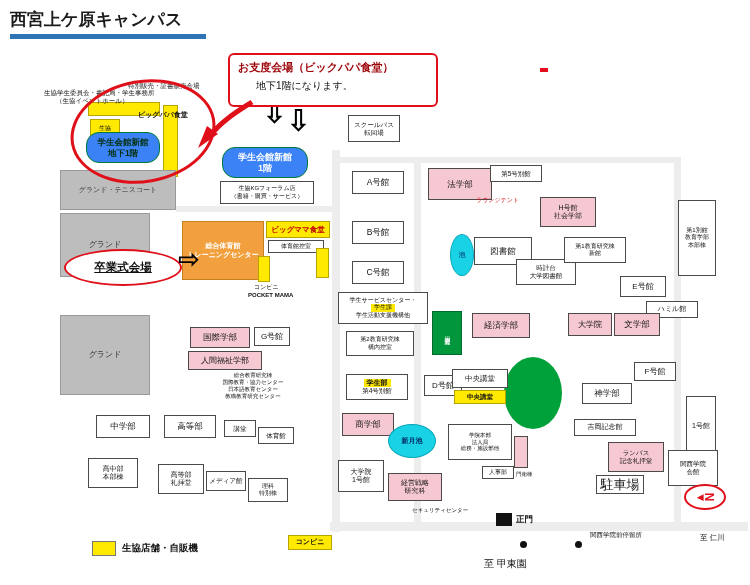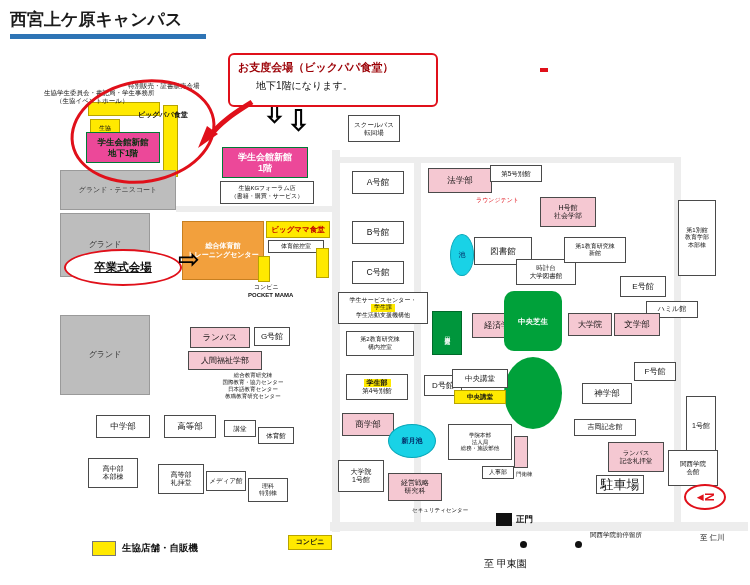--- a/index.html
+++ b/index.html
@@ -7,21 +7,21 @@
          font-family:"Liberation Sans","DejaVu Sans",sans-serif;color:#111;}
   .abs{position:absolute;}
   .box{position:absolute;border:1px solid #4a4a4a;background:#fff;color:#111;
        display:flex;align-items:center;justify-content:center;text-align:center;
        white-space:pre-line;line-height:1.2;font-size:7px;box-sizing:border-box;
        padding:1px;z-index:2;}
   .txt{position:absolute;white-space:pre-line;line-height:1.25;z-index:3;color:#111;}
   .pink{background:#f5c8d2;}
   .yellow{background:#ffe900;border-color:#b8a400;}
   .gray{background:#bdbdbd;border-color:#9a9a9a;color:#333;}
-  .green{background:#ec4899;border-color:#007a35;}
+  .green{background:#3b82f6;border-color:#007a35;border-radius:13px;}
   .orange{background:#f2a03d;border-color:#c77f20;color:#fff;font-weight:bold;}
   .lawn{background:#00a13a;border:none;color:#fff;font-weight:bold;}
   .pond{background:#19d2e6;border:1px solid #0aa7b8;border-radius:50%;color:#032b66;}
   .road{position:absolute;background:#ededed;z-index:0;}
   .red-oval{position:absolute;border:3px solid #e0101a;border-radius:50%;background:transparent;z-index:4;}
   .oval-label{position:absolute;border:2.5px solid #e0101a;border-radius:50%;background:#fff;
               display:flex;align-items:center;justify-content:center;z-index:4;}
   .callout{position:absolute;border:2.5px solid #e0101a;border-radius:6px;background:#fff;z-index:6;
            padding:6px 8px;box-sizing:border-box;}
   .vtext{writing-mode:vertical-rl;text-orientation:upright;letter-spacing:1px;}
@@ -118,40 +118,39 @@
     <span style="font-size:6.5px">第4号別館</span>
   </div>
   <div class="box" style="left:424px;top:375px;width:38px;height:21px;font-size:8px">D号館</div>
   <div class="box pink" style="left:342px;top:413px;width:52px;height:23px;font-size:8.5px">商学部</div>
   <div class="box" style="left:338px;top:460px;width:46px;height:32px;font-size:7px">大学院
 1号館</div>
   <div class="box pink" style="left:388px;top:473px;width:54px;height:28px;font-size:7px">経営戦略
 研究科</div>
   <div class="txt" style="left:412px;top:507px;font-size:5.5px">セキュリティセンター</div>
 
-  <div class="box pink" style="left:428px;top:168px;width:64px;height:25px;font-size:8.5px">法学部</div>
+  <div class="box pink" style="left:428px;top:168px;width:64px;height:32px;font-size:8.5px">法学部</div>
   <div class="box" style="left:490px;top:165px;width:52px;height:17px;font-size:6.5px">第5号別館</div>
   <div class="txt" style="left:476px;top:197px;font-size:6px;color:#e0101a">ラウンジテント</div>
   <div class="box pink" style="left:540px;top:197px;width:56px;height:30px;font-size:7px">H号館
 社会学部</div>
   <div class="box" style="left:474px;top:237px;width:58px;height:28px;font-size:8.5px">図書館</div>
   <div class="box pond" style="left:450px;top:234px;width:24px;height:42px;font-size:7px">池</div>
   <div class="box" style="left:516px;top:259px;width:60px;height:26px;font-size:6.5px">時計台
 大学図書館</div>
   <div class="box" style="left:564px;top:237px;width:62px;height:26px;font-size:6px">第1教育研究棟
 新館</div>
   <div class="box" style="left:678px;top:200px;width:38px;height:76px;font-size:6px">第1別館
 教育学部
 本部棟</div>
   <div class="box" style="left:620px;top:276px;width:46px;height:21px;font-size:8px">E号館</div>
   <div class="box" style="left:646px;top:301px;width:52px;height:17px;font-size:7px">ハミル館</div>
 
   <div class="box pink" style="left:472px;top:313px;width:58px;height:25px;font-size:8.5px">経済学部</div>
   <div class="box vtext" style="left:432px;top:311px;width:30px;height:44px;font-size:6px;background:#00963c;border-color:#006a2a;color:#fff">日本庭園</div>
-  <div class="box lawn" style="left:504px;top:291px;width:58px;height:60px;font-size:7.5px;border-radius:10px">中央芝生</div>
   <div class="box lawn" style="left:504px;top:357px;width:58px;height:72px;border-radius:50%"></div>
   <div class="box pink" style="left:568px;top:313px;width:44px;height:23px;font-size:8px">大学院</div>
   <div class="box pink" style="left:614px;top:313px;width:46px;height:23px;font-size:8.5px">文学部</div>
   <div class="box" style="left:582px;top:383px;width:50px;height:21px;font-size:8.5px">神学部</div>
   <div class="box" style="left:634px;top:362px;width:42px;height:19px;font-size:8px">F号館</div>
   <div class="box" style="left:686px;top:396px;width:30px;height:60px;font-size:7px">1号館</div>
   <div class="box" style="left:452px;top:369px;width:56px;height:19px;font-size:7.5px">中央講堂</div>
   <div class="box yellow" style="left:454px;top:390px;width:52px;height:14px;font-size:6.5px;font-weight:bold">中央講堂</div>
   <div class="box pond" style="left:388px;top:424px;width:48px;height:34px;font-size:7px;font-weight:bold">新月池</div>
   <div class="box" style="left:448px;top:424px;width:64px;height:36px;font-size:5.5px">学院本部
@@ -186,21 +185,21 @@
   <div class="box" style="left:224px;top:420px;width:32px;height:17px;font-size:6.5px">講堂</div>
   <div class="box" style="left:258px;top:427px;width:36px;height:17px;font-size:6.5px">体育館</div>
   <div class="box" style="left:88px;top:458px;width:50px;height:30px;font-size:7px">高中部
 本部棟</div>
   <div class="box" style="left:158px;top:464px;width:46px;height:30px;font-size:7px">高等部
 礼拝堂</div>
   <div class="box" style="left:206px;top:471px;width:40px;height:20px;font-size:6.5px">メディア館</div>
   <div class="box" style="left:248px;top:478px;width:40px;height:24px;font-size:6px">理科
 特別棟</div>
 
-  <div class="box pink" style="left:190px;top:327px;width:60px;height:21px;font-size:8.5px">ランバス</div>
+  <div class="box pink" style="left:190px;top:327px;width:60px;height:21px;font-size:8.5px">国際学部</div>
   <div class="box" style="left:254px;top:327px;width:36px;height:19px;font-size:8px">G号館</div>
   <div class="box pink" style="left:188px;top:351px;width:74px;height:19px;font-size:8px">人間福祉学部</div>
   <div class="txt" style="left:192px;top:372px;width:122px;font-size:5.5px;text-align:center">総合教育研究棟
 国際教育・協力センター
 日本語教育センター
 教職教育研究センター</div>
 
   <div class="box yellow" style="left:92px;top:541px;width:24px;height:15px;border-color:#777"></div>
   <div class="txt" style="left:122px;top:542px;font-size:9.5px;font-weight:bold">生協店舗・自販機</div>
 

